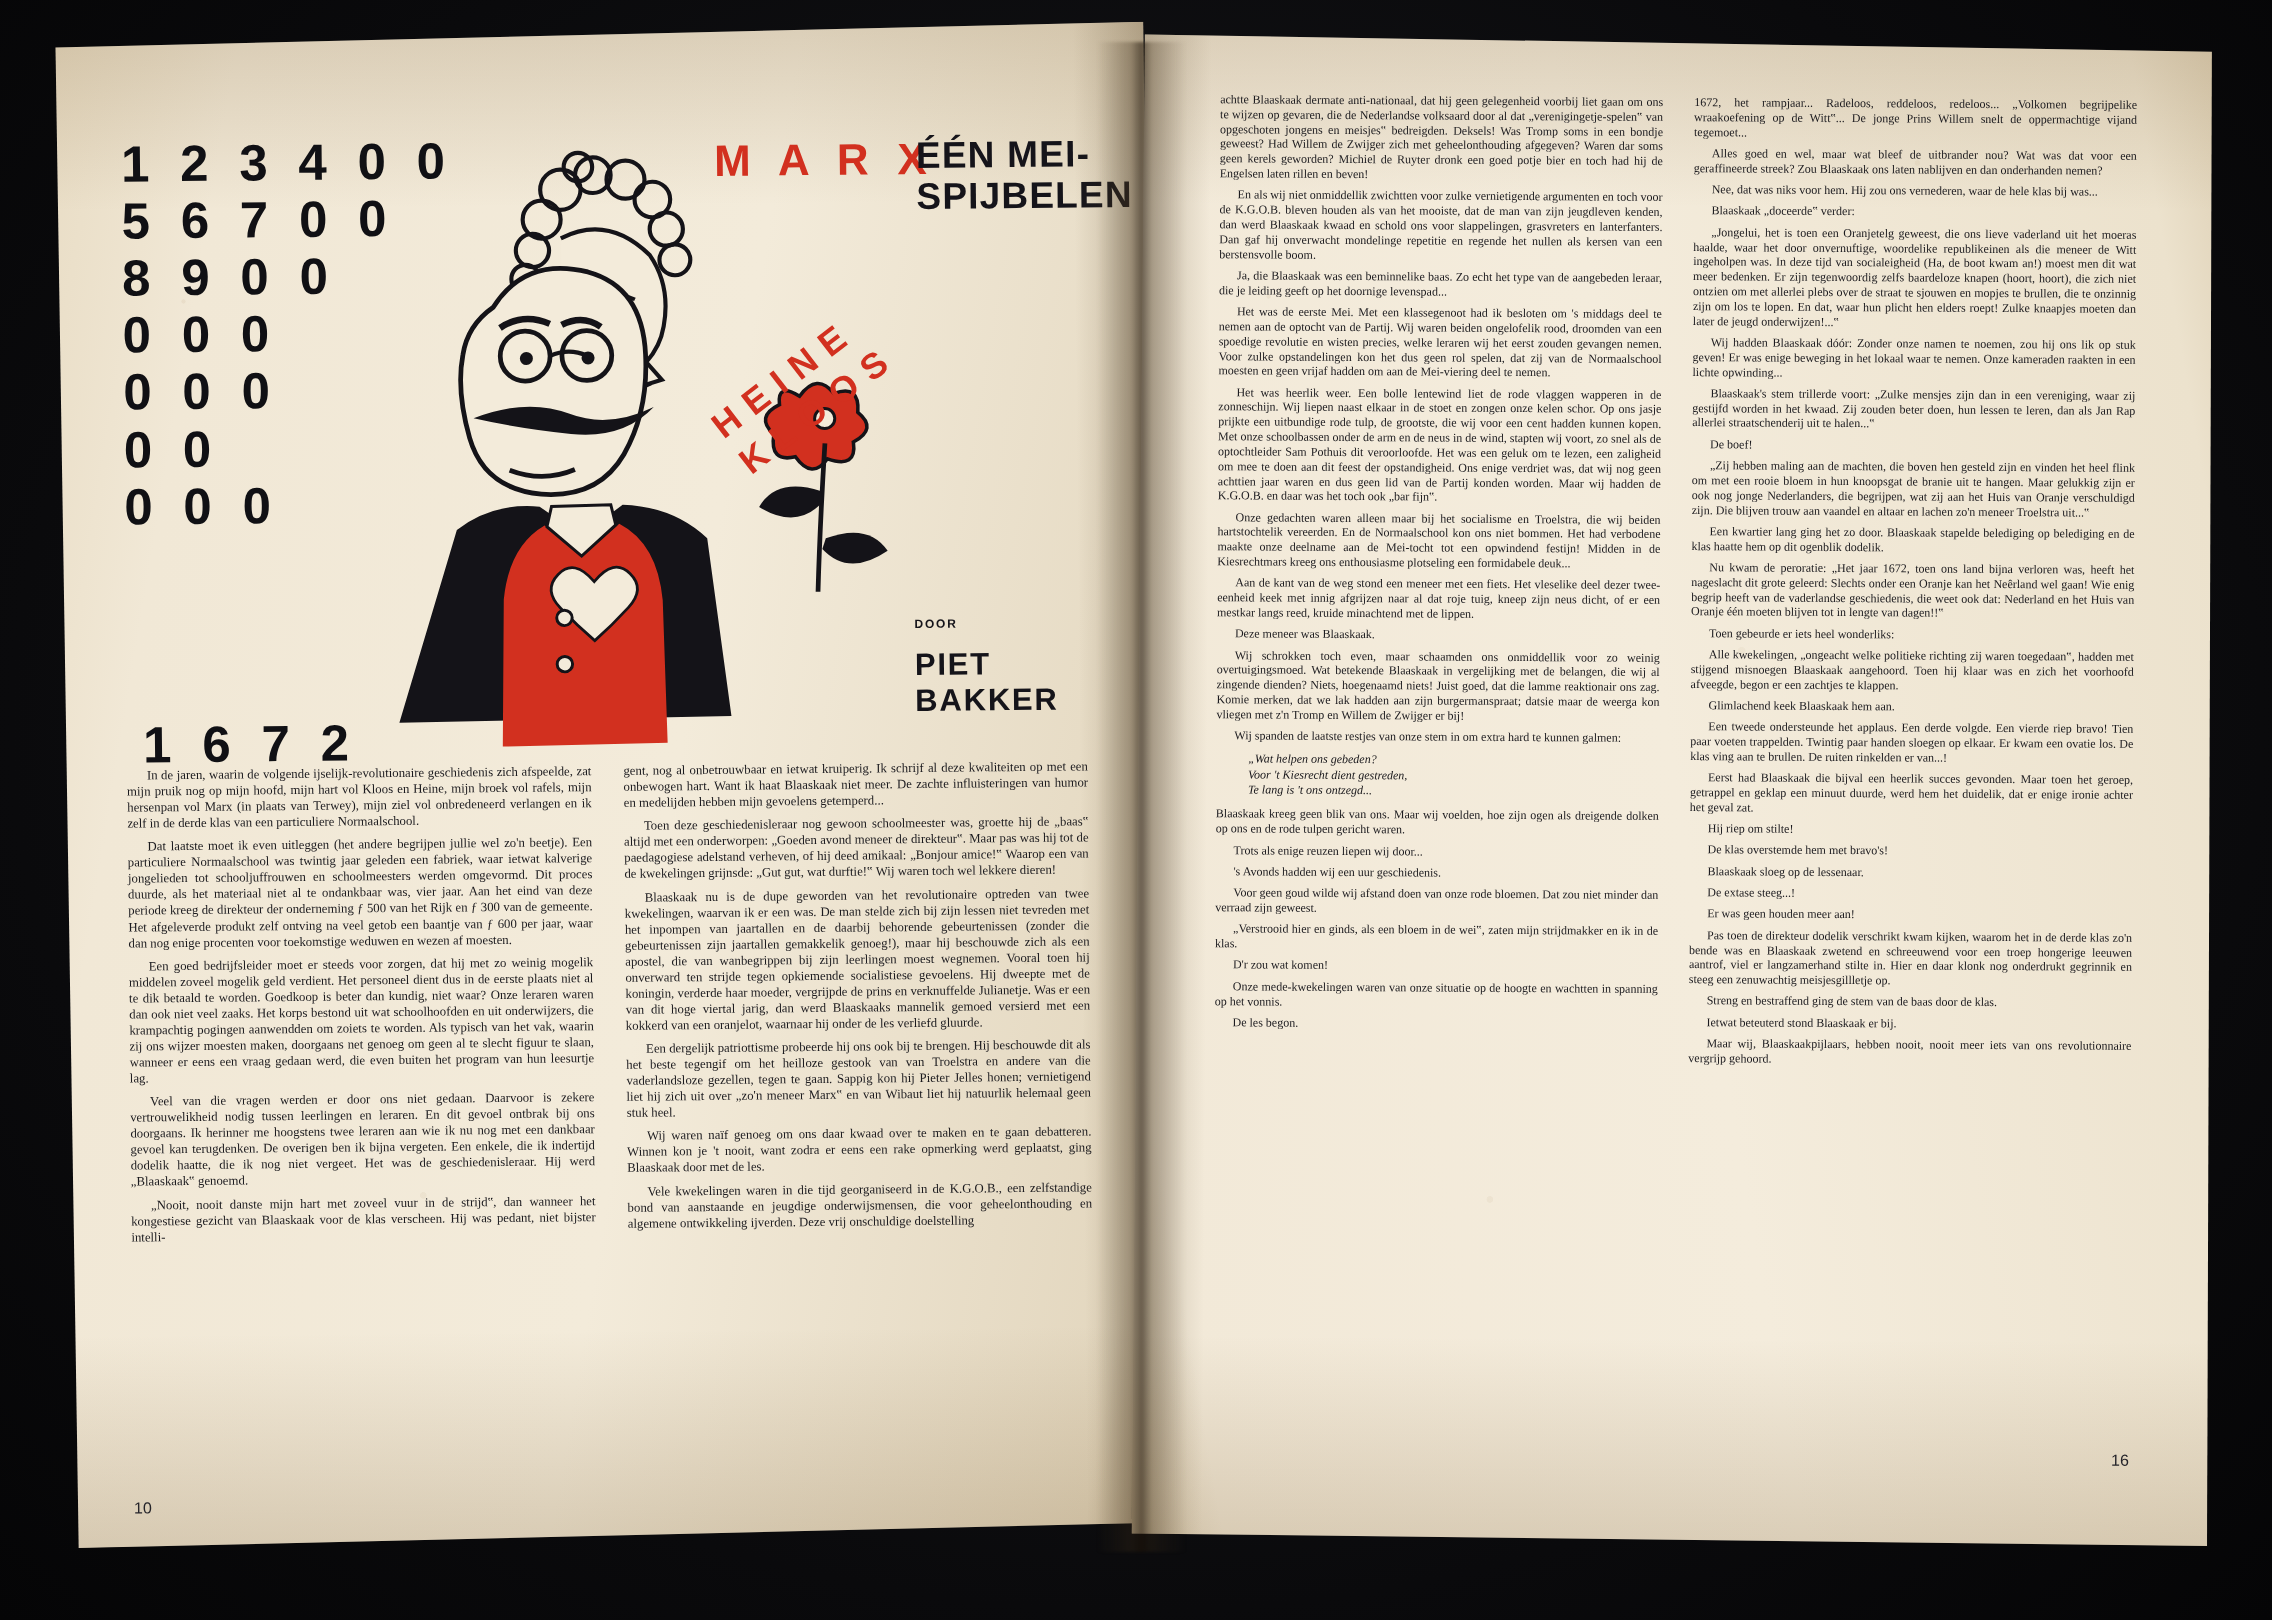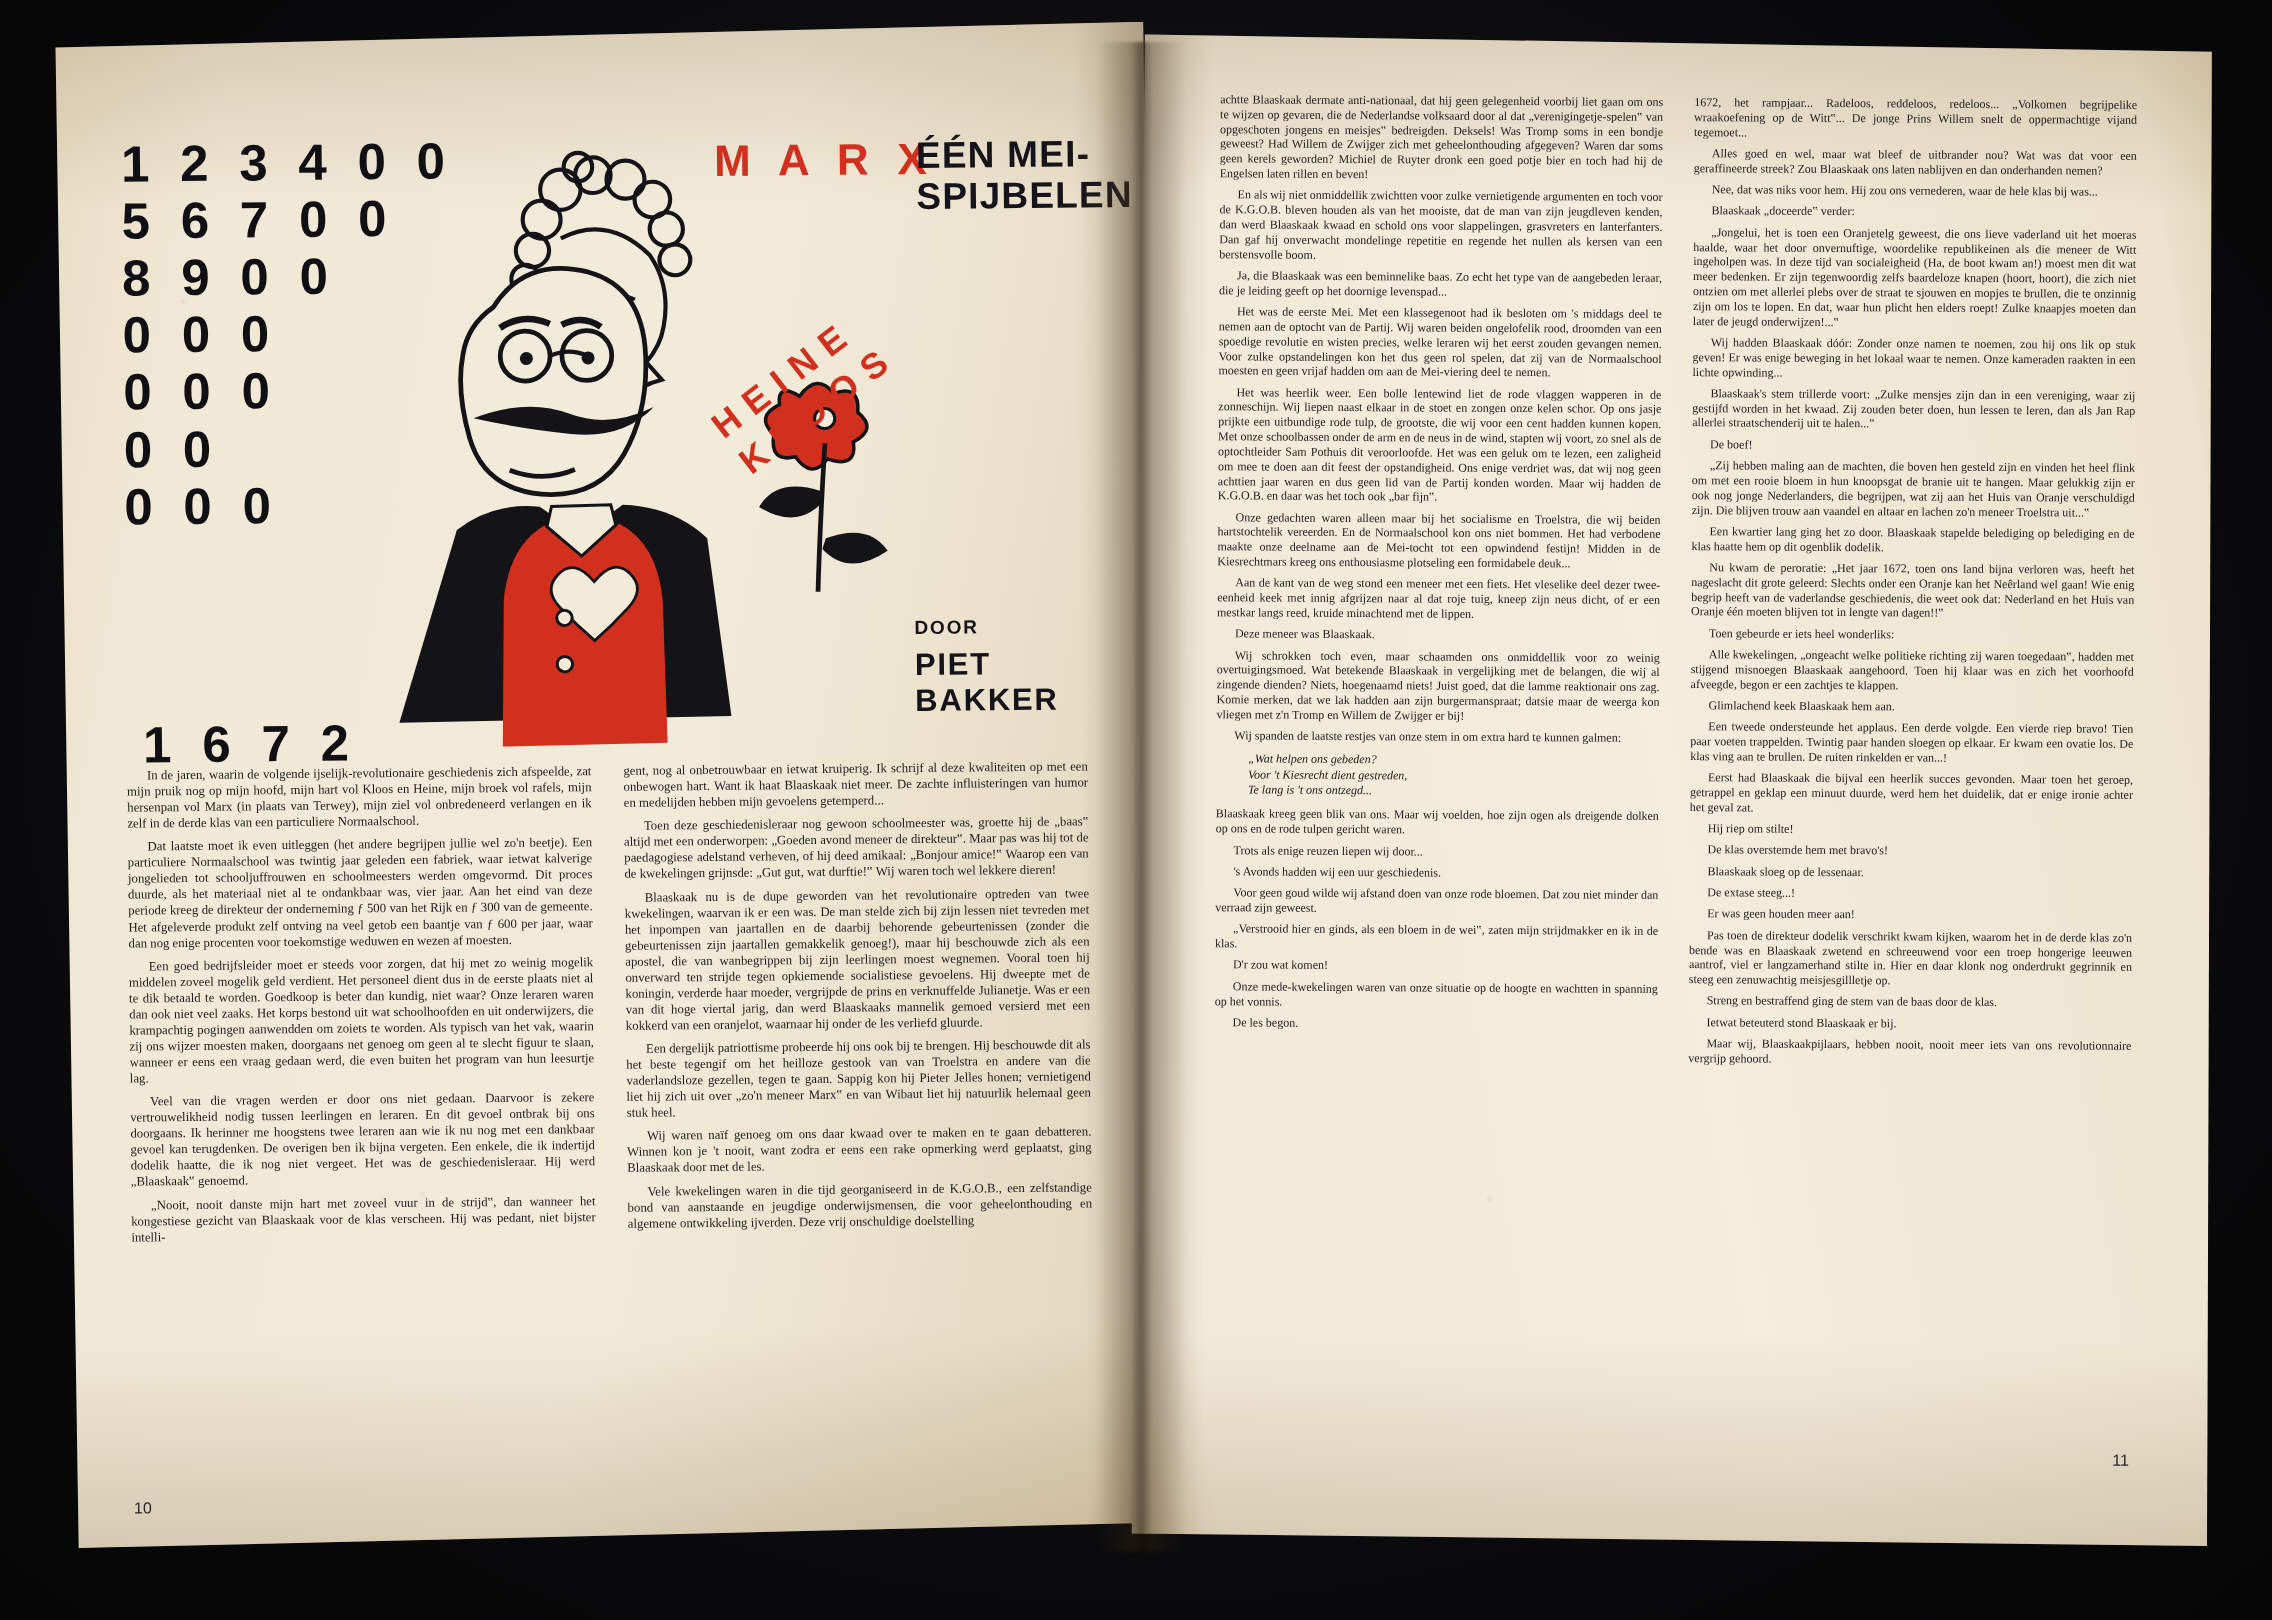--- a/index.html
+++ b/index.html
@@ -47,21 +47,21 @@
      font-weight:700;font-size:51px;letter-spacing:8.3px;color:#101014;}
 
   .marx{position:absolute;left:593px;top:24px;font-family:"Liberation Sans",sans-serif;
      font-weight:700;font-size:44px;letter-spacing:8.3px;color:#d2301f;}
   .eenmei{position:absolute;left:795px;top:25px;font-family:"Liberation Sans",sans-serif;
      font-weight:700;font-size:37px;line-height:1.12;letter-spacing:1.2px;color:#15141a;}
   .heinekloos{position:absolute;left:579px;top:300px;transform:rotate(-37deg);
      transform-origin:0 0;font-family:"Liberation Sans",sans-serif;font-weight:700;
      font-size:36px;line-height:1.25;letter-spacing:12px;color:#d2301f;}
   .door{position:absolute;left:789px;top:507px;font-family:"Liberation Sans",sans-serif;
-     font-weight:700;font-size:19px;letter-spacing:1.8px;color:#15141a;}
+     font-weight:700;font-size:12px;letter-spacing:1.8px;color:#15141a;}
   .author{position:absolute;left:789px;top:537px;font-family:"Liberation Sans",sans-serif;
      font-weight:700;font-size:31px;letter-spacing:1.8px;color:#15141a;}
 
   .illu{position:absolute;left:261px;top:36px;width:534px;height:599px;}
 
   
   .cols2{position:absolute;left:0;top:650px;width:961px;display:flex;gap:32px;}
   .cols2 .col{width:465px;}
   p.t{margin:0 0 7.1px 0;font-size:12.8px;line-height:1.255;text-align:justify;
       text-indent:20px;color:#1b1a1e;font-family:"Liberation Serif",serif;}
@@ -251,21 +251,21 @@
             <p class="r">Blaaskaak sloeg op de lessenaar.</p>
             <p class="r">De extase steeg...!</p>
             <p class="r">Er was geen houden meer aan!</p>
             <p class="r">Pas toen de direkteur dodelik verschrikt kwam kijken, waarom het in de derde klas zo'n bende was en Blaaskaak zwetend en schreeuwend voor een troep hongerige leeuwen aantrof, viel er langzamerhand stilte in. Hier en daar klonk nog onderdrukt gegrinnik en steeg een zenuwachtig meisjesgillletje op.</p>
             <p class="r">Streng en bestraffend ging de stem van de baas door de klas.</p>
             <p class="r">Ietwat beteuterd stond Blaaskaak er bij.</p>
             <p class="r">Maar wij, Blaaskaakpijlaars, hebben nooit, nooit meer iets van ons revolutionnaire vergrijp gehoord.</p>
           </div>
         </div>
 
-        <div class="folio" style="right:0;top:1354px;">11</div>
+        <div class="folio" style="right:0;top:1354px;">16</div>
       </div>
 
       <div class="curl-r"></div>
     </div>
 
     <div class="gutter"></div>
   </div>
 </div>
 
 

